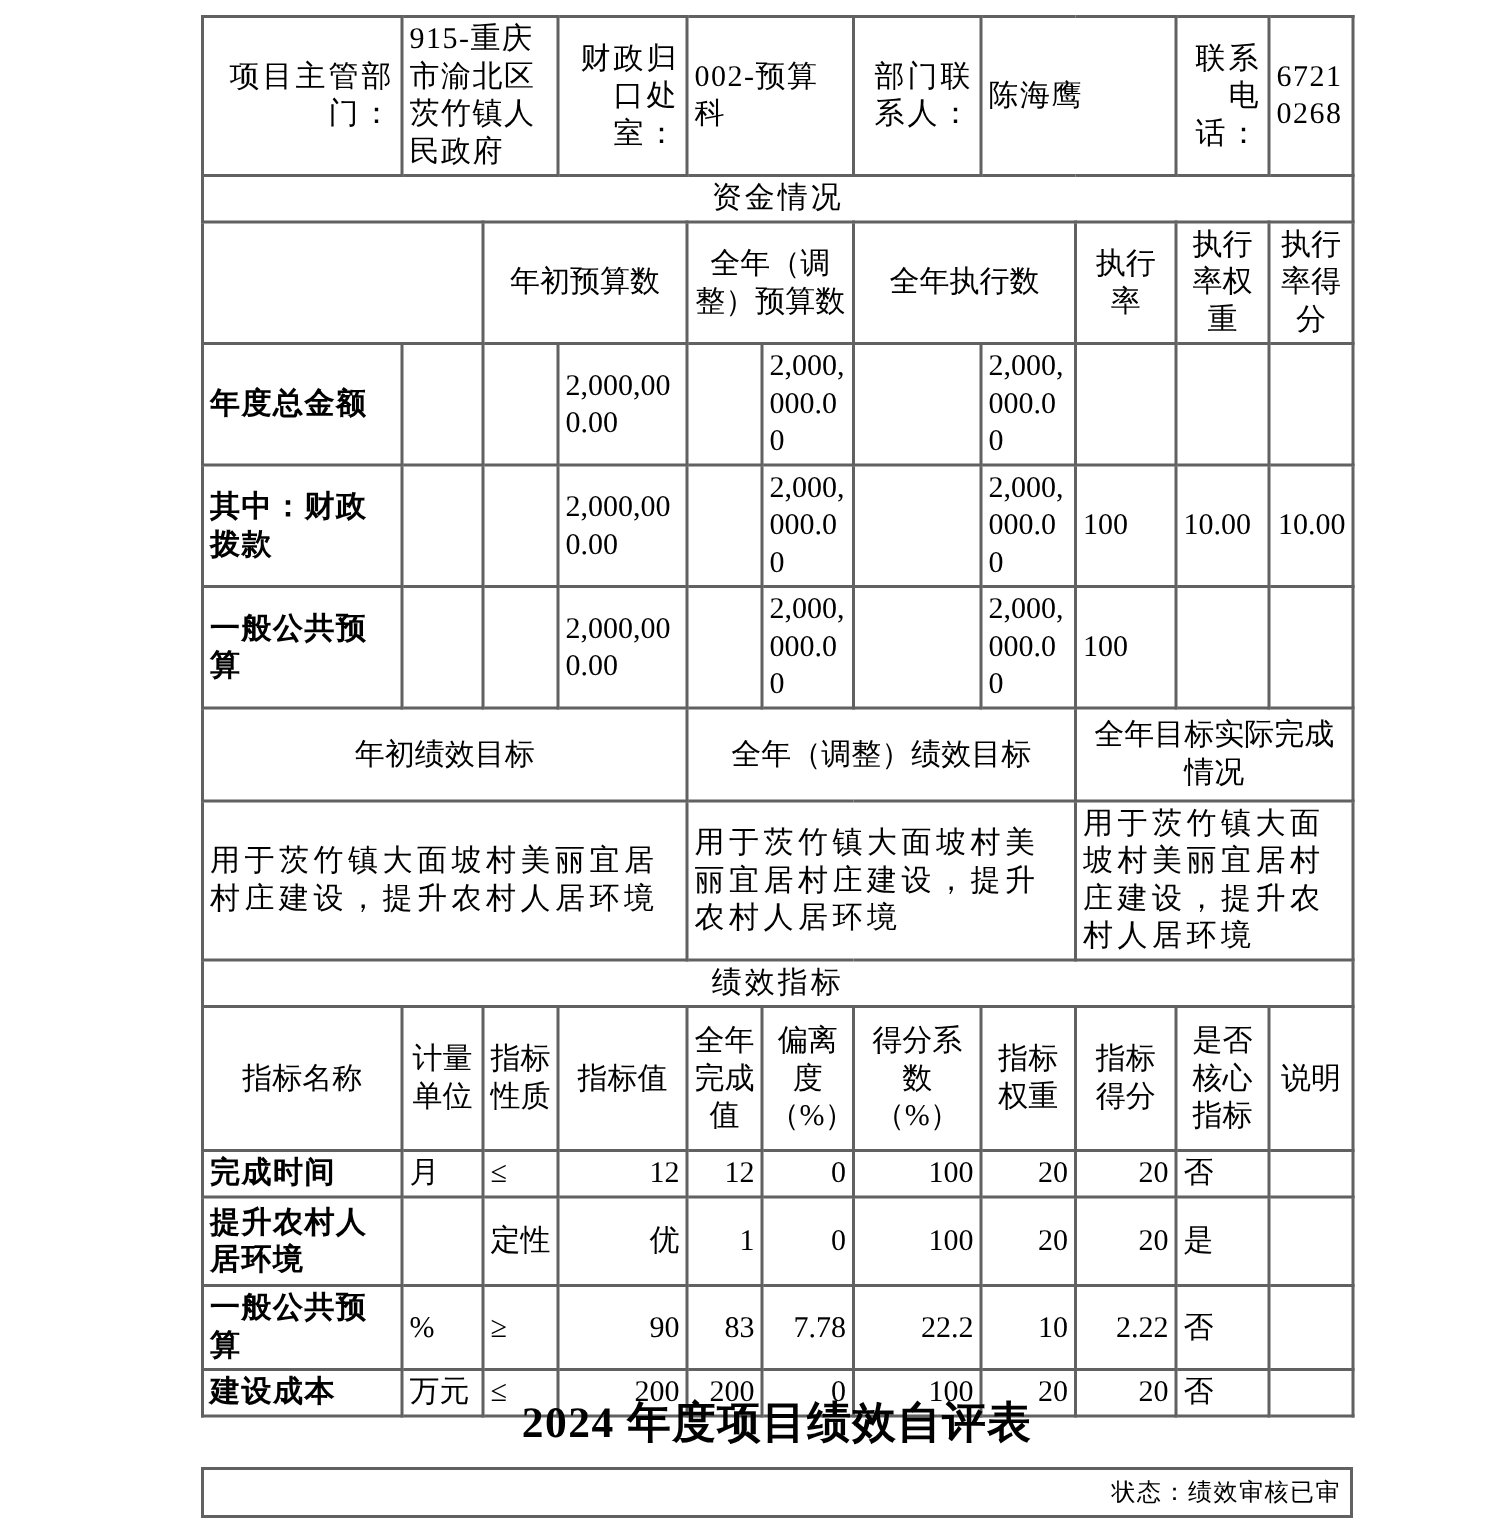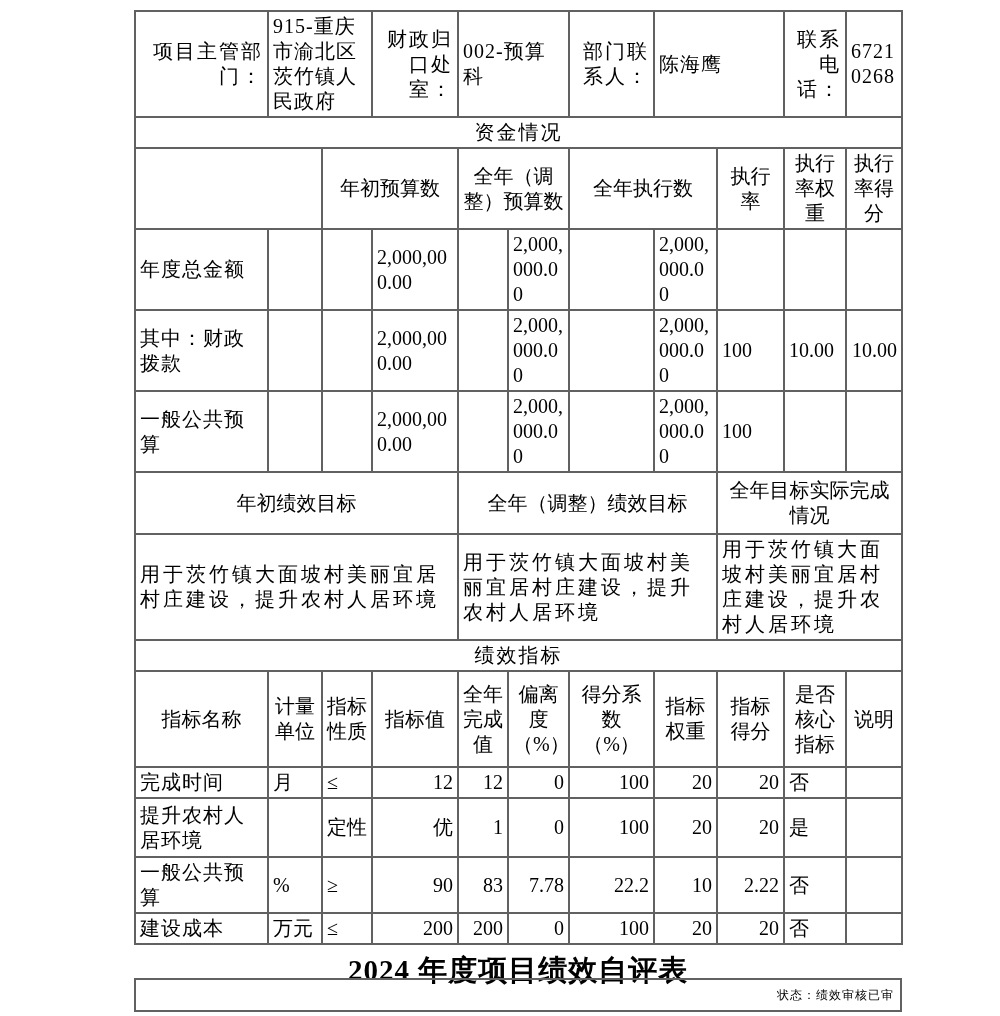--- a/index.html
+++ b/index.html
@@ -27,31 +27,31 @@
   tr.r10{height:30px;margin-left:24px;} tr.r11{height:96px;} tr.r12{height:30px;}
   tr.r13{height:28px;} tr.r14{height:59px;} tr.r15{height:32px;}
   tr.r16{height:28px;}
   .al{text-align:left;}
   .ar{text-align:right;}
   .lbl{text-align:right;letter-spacing:2px;}
   .lbl-wide{padding-left:24px;}
   .val{text-align:left;letter-spacing:1px;}
   .bar{text-align:center;letter-spacing:2px;}
   .hc{text-align:center;letter-spacing:0;padding:2px 4px;}
-  .name{letter-spacing:1px;}
+  .name{letter-spacing:1px;font-weight:bold;}
   .goal{vertical-align:top;text-align:left;letter-spacing:3px;line-height:27px;}
   .title{
-    position:absolute;left:134px;top:951px;width:768px;
+    position:absolute;left:134px;top:929px;width:768px;
     text-align:center;font-size:29px;font-weight:bold;letter-spacing:1px;
     font-family:"Liberation Serif","DejaVu Serif",serif;
   }
   .statusbar{
     position:absolute;left:134px;top:978px;width:768px;height:34px;
     border:2px solid #616161;box-sizing:border-box;
-    text-align:right;padding:2px 6px;font-size:12px;line-height:27px;
+    text-align:right;padding:2px 6px;font-size:16px;line-height:27px;
     letter-spacing:1px;
   }
 </style>
 </head>
 <body>
 
 <table class="main">
   <colgroup>
     <col style="width:133px">
       <col style="width:54px">

